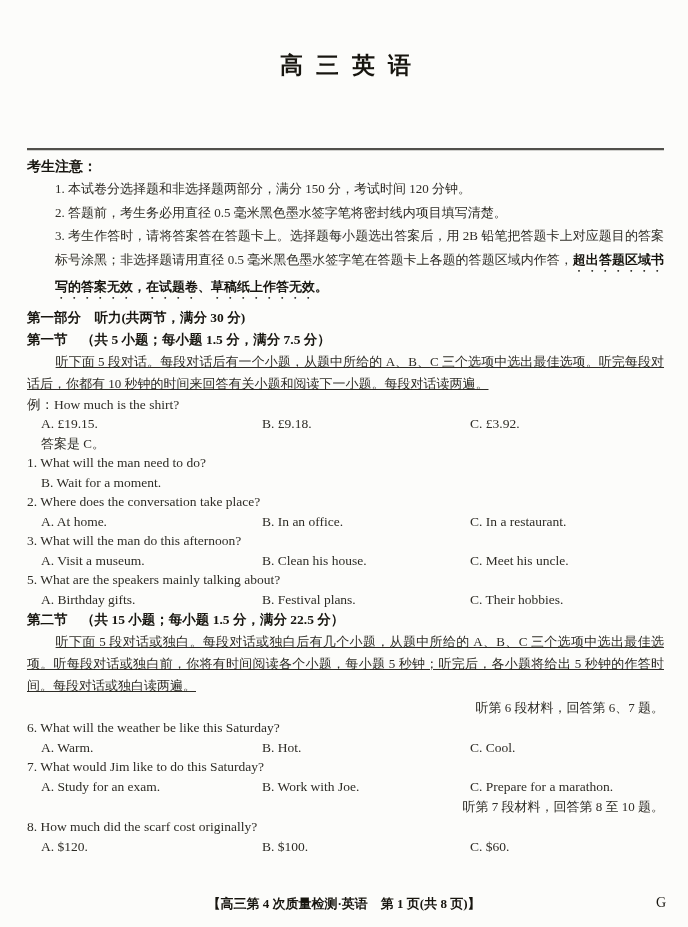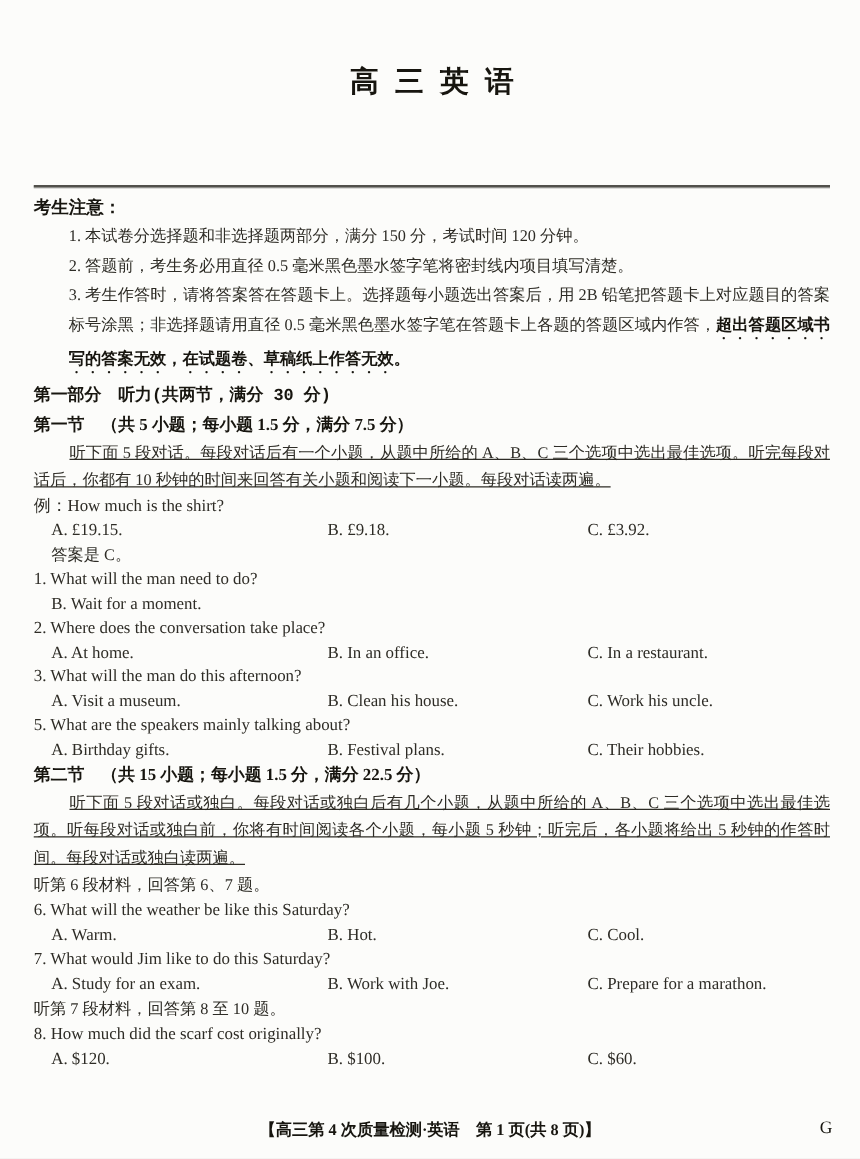--- a/index.html
+++ b/index.html
@@ -51,40 +51,40 @@
     -webkit-text-emphasis-position:under;
     text-emphasis:filled dot;
     text-emphasis-position:under right;
   }
   .part-heading{
     margin-top:5px;
     font-weight:bold;
     font-size:13.5px;
     line-height:22px;
     color:#17150f;
-    font-family:Liberation Mono, monospace;
   }
   .sec-heading{
     font-weight:bold;
     font-size:13.5px;
     line-height:22px;
     color:#17150f;
   }
   .instr{
     margin:0;
     font-size:13px;
     line-height:22px;
     text-indent:2.2em;
     text-align:justify;
     text-decoration:underline;
   }
   .material{
     margin:0;
     font-size:13px;
     line-height:21px;
+    text-align:right;
   }
   .q-text{
     font-size:13.5px;
     line-height:19.5px;
   }
   .opts{
     display:grid;
     grid-template-columns:221px 208px auto;
     padding-left:14px;
     font-size:13.5px;
@@ -155,21 +155,21 @@
       <span class="opt">B. In an office.</span>
       <span class="opt">C. In a restaurant.</span>
     </div>
   </div>
 
   <div class="question">
     <div class="q-text">3. What will the man do this afternoon?</div>
     <div class="opts">
       <span class="opt">A. Visit a museum.</span>
       <span class="opt">B. Clean his house.</span>
-      <span class="opt">C. Work his uncle.</span>
+      <span class="opt">C. Meet his uncle.</span>
     </div>
   </div>
 
 
   <div class="question">
     <div class="q-text">5. What are the speakers mainly talking about?</div>
     <div class="opts">
       <span class="opt">A. Birthday gifts.</span>
       <span class="opt">B. Festival plans.</span>
       <span class="opt">C. Their hobbies.</span>

